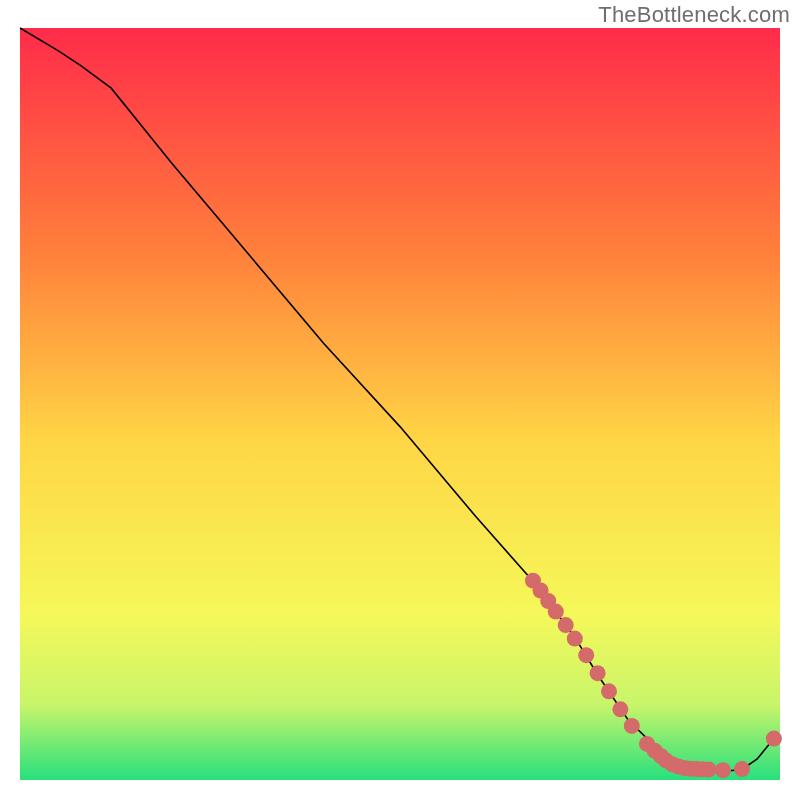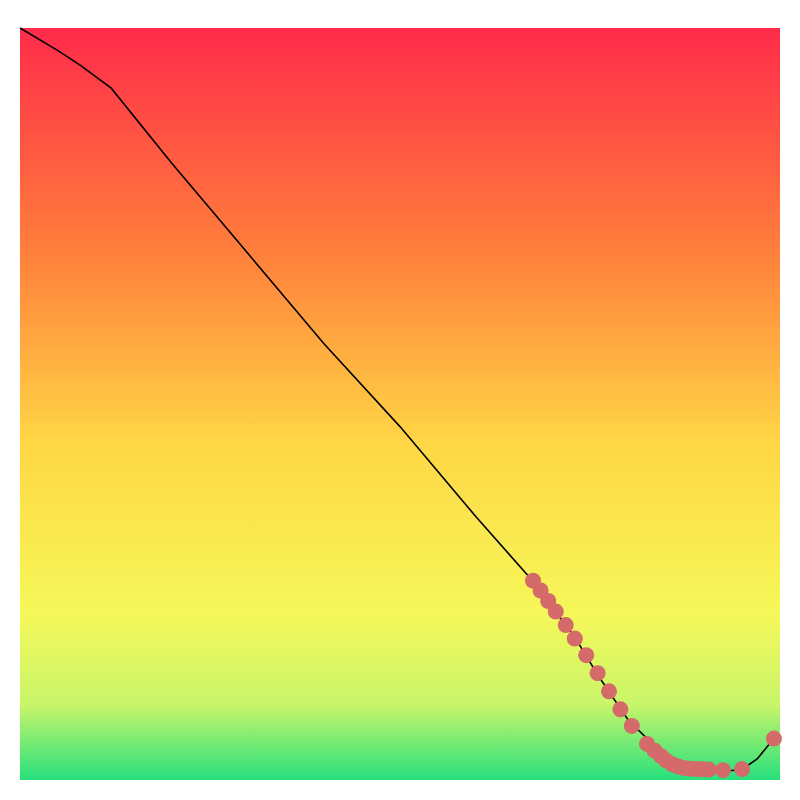--- a/index.html
+++ b/index.html
@@ -30,20 +30,21 @@
     left: 0;
     top: 0;
     width: 800px;
     height: 800px;
   }
 </style>
 </head>
 <body>
 
 <div class="stage">
+  <div class="watermark">TheBottleneck.com</div>
 
   <svg class="plot" viewBox="0 0 800 800">
     <defs>
       <linearGradient id="bg-grad" x1="0" y1="0" x2="0" y2="1">
         <stop offset="0%" stop-color="#ff2b4a"></stop>
         <stop offset="30%" stop-color="#ff803b"></stop>
         <stop offset="55%" stop-color="#ffd645"></stop>
         <stop offset="78%" stop-color="#f5f85a"></stop>
         <stop offset="90%" stop-color="#c8f56a"></stop>
         <stop offset="100%" stop-color="#27e07d"></stop>

